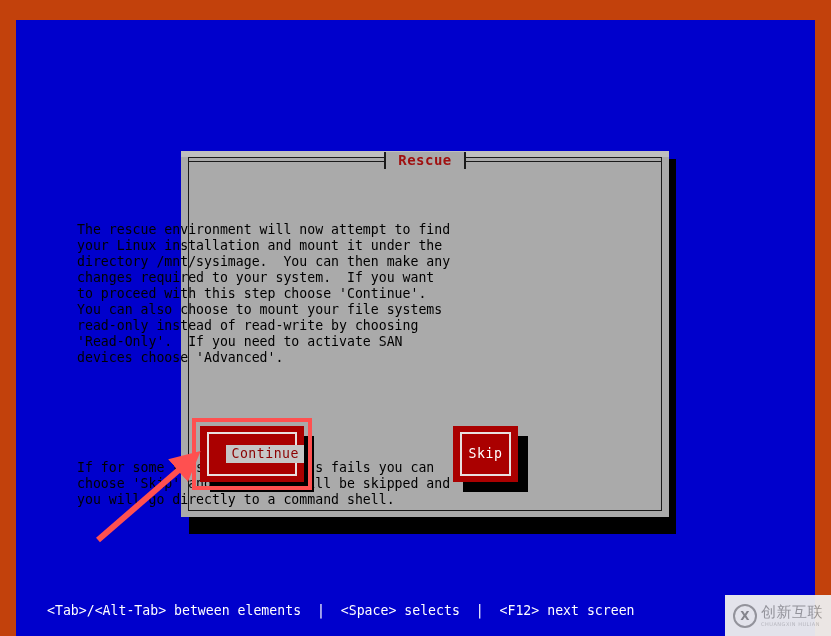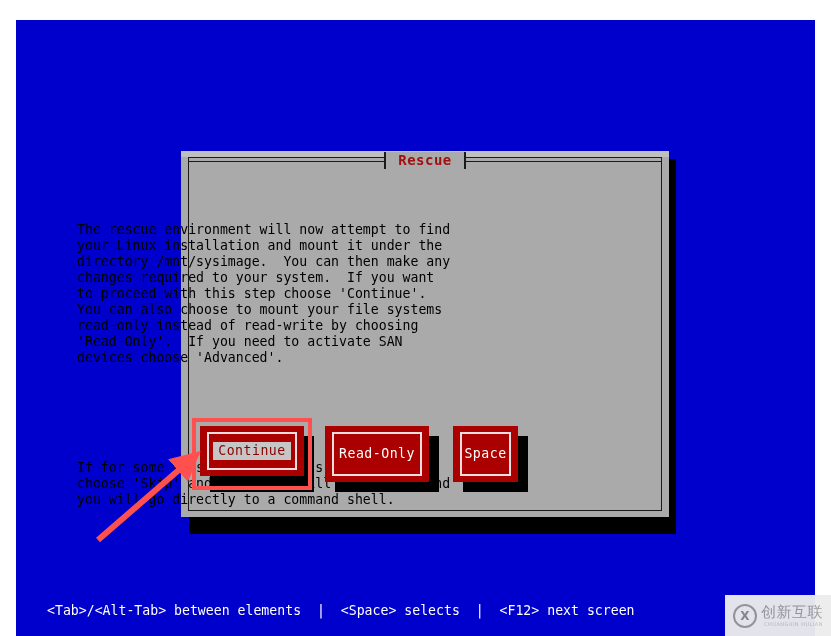--- a/index.html
+++ b/index.html
@@ -11,21 +11,21 @@
     width: 831px;
     height: 636px;
     overflow: hidden;
     font-family: "DejaVu Sans Mono", "Liberation Mono", monospace;
   }
 
   #screen {
     position: relative;
     width: 831px;
     height: 636px;
-    background: #ffffff;
+    background: #c2410c;
   }
 
   
   #console {
     position: absolute;
     left: 16px;
     top: 20px;
     width: 799px;
     height: 616px;
     background: #0000CC;
@@ -232,21 +232,20 @@
     font-weight: bold;
     display: flex;
     align-items: center;
     justify-content: center;
     font-family: "DejaVu Sans", sans-serif;
   }
   #wm-text-group {
     display: flex;
     flex-direction: column;
     line-height: 1;
-    text-align: right;
   }
   #wm-cn {
     color: #9A9A9A;
     font-size: 15px;
     font-family: "DejaVu Sans", sans-serif;
     letter-spacing: 0.5px;
   }
   #wm-en {
     color: #BDBDBD;
     font-size: 5px;
@@ -289,39 +288,32 @@
       <div class="gap"></div>
       <div class="para">If for some reason this process fails you can
 choose 'Skip' and this step will be skipped and
 you will go directly to a command shell.</div>
     </div>
 
     <div id="button-row">
 
       <div class="btn-wrap" style="left:184px; top:406px; width:104px; height:56px;">
         <div class="btn-shadow"></div>
-        <div class="btn focused" style="width:104px; height:50px;">
+        <div class="btn focused" style="width:104px; height:56px;justify-content:flex-end;">
           <div class="btn-inner"></div>
           <span class="btn-label">Continue</span>
         </div>
       </div>
 
-      <div class="btn-wrap" style="left:309px; top:406px; width:104px; height:56px;">
-        <div class="btn-shadow"></div>
-        <div class="btn" style="width:104px; height:56px;">
-          <div class="btn-inner"></div>
-          <span class="btn-label">Read-Only</span>
-        </div>
-      </div>
 
       <div class="btn-wrap" style="left:437px; top:406px; width:65px; height:56px;">
         <div class="btn-shadow"></div>
         <div class="btn" style="width:65px; height:56px;">
           <div class="btn-inner"></div>
-          <span class="btn-label">Space</span>
+          <span class="btn-label">Skip</span>
         </div>
       </div>
 
     </div>
 
     <div id="annot-rect"></div>
 
     <svg id="annot-arrow" viewBox="0 0 140 120">
       <defs>
         <marker id="arrowhead" markerWidth="5" markerHeight="5" refX="2.2" refY="2.5" orient="auto">

